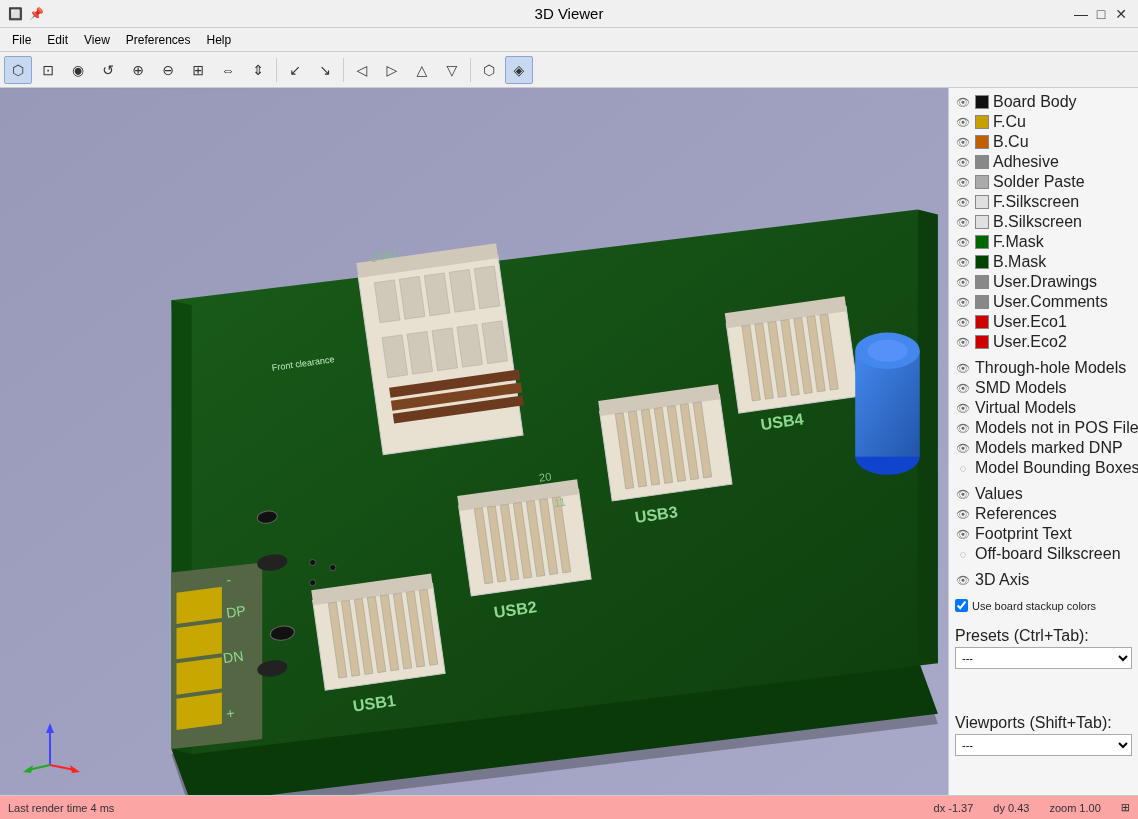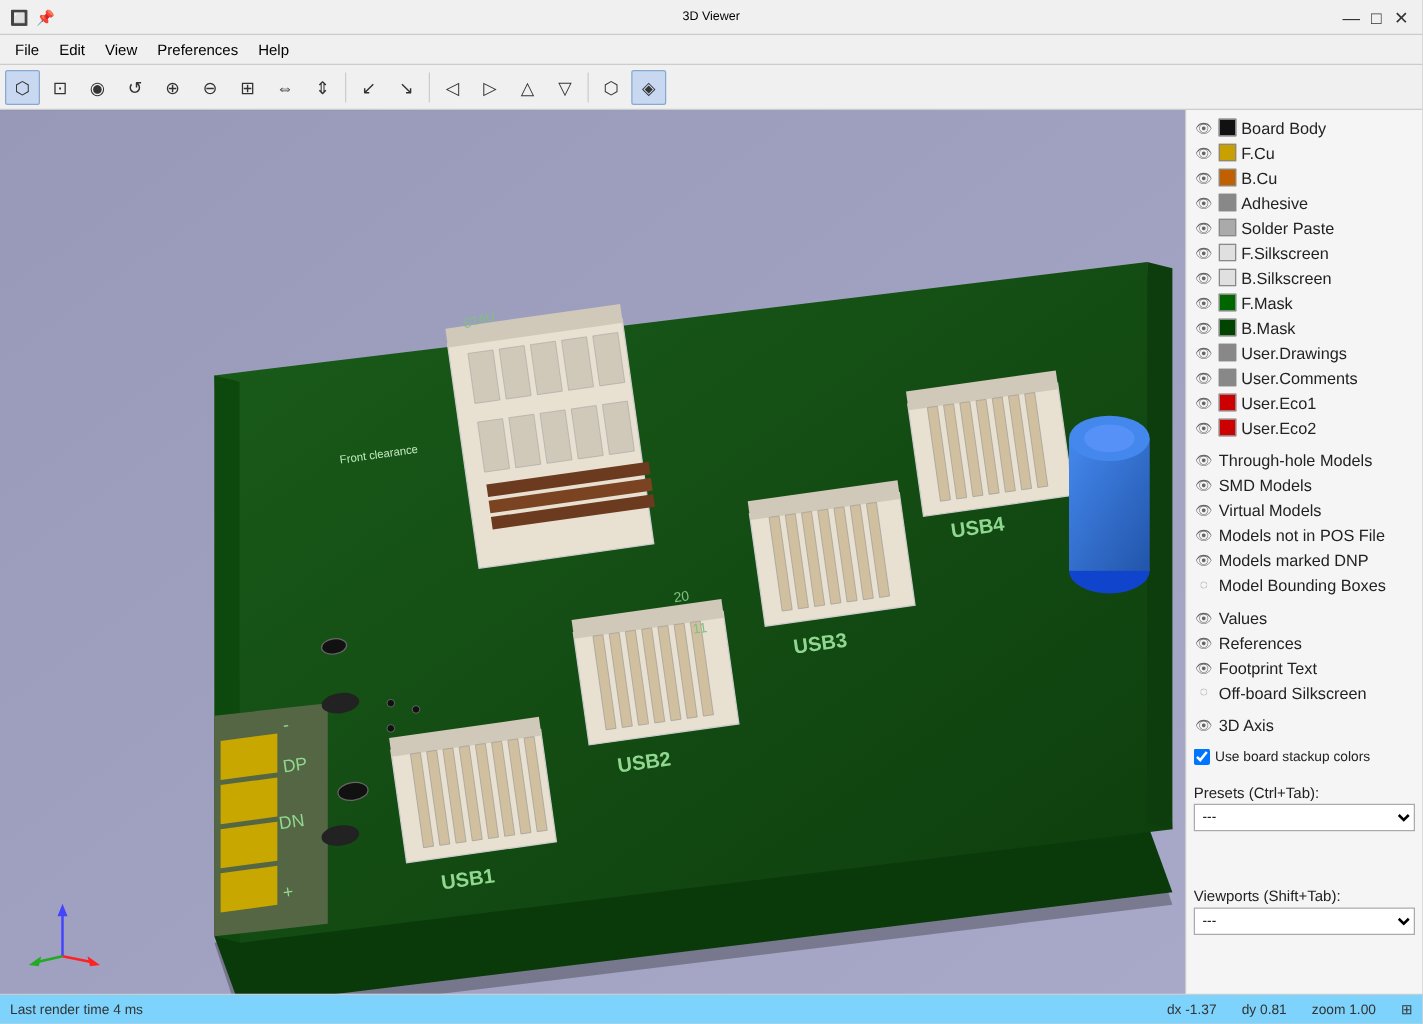--- a/index.html
+++ b/index.html
@@ -10,21 +10,21 @@
       background: #f0f0f0;
       height: 28px;
       display: flex;
       align-items: center;
       justify-content: space-between;
       padding: 0 8px;
       border-bottom: 1px solid #ccc;
       user-select: none;
     }
     #titlebar-left { display: flex; align-items: center; gap: 6px; }
-    #titlebar-title { flex: 1; text-align: left; font-size: 10px; color: #000; position: absolute; left: 50%; transform: translateX(-50%); }
+    #titlebar-title { flex: 1; text-align: left; font-size: 15px; color: #000; position: absolute; left: 50%; transform: translateX(-50%); }
     #titlebar-controls { display: flex; gap: 2px; }
     #titlebar-controls span {
       width: 18px; height: 18px; display: inline-flex; align-items: center; justify-content: center;
       cursor: pointer; font-size: 14px; color: #333;
     }
     
     
     #menubar {
       background: #f0f0f0;
       height: 24px;
@@ -124,32 +124,32 @@
     .eye-icon {
       width: 16px; height: 16px;
       display: inline-flex; align-items: center; justify-content: center;
       flex-shrink: 0;
       cursor: pointer;
       color: #666;
       font-size: 10px;
     }
     
     .item-label {
-      font-size: 13px;
+      font-size: 16px;
       color: #222;
       white-space: nowrap;
     }
     
     .panel-spacer { height: 6px; }
     
     
     #presets-section {
       padding: 6px 6px;
     }
-    .preset-label { font-size: 12px; margin-bottom: 2px; color: #222; }
+    .preset-label { font-size: 16px; margin-bottom: 2px; color: #222; }
     .preset-select {
       width: 100%;
       height: 22px;
       font-size: 11px;
       background: #fff;
       border: 1px solid #aaa;
       padding: 0 2px;
     }
     
     .checkbox-row {
@@ -157,21 +157,21 @@
       align-items: center;
       padding: 3px 6px;
       gap: 4px;
     }
     .checkbox-row input[type=checkbox] { width: 13px; height: 13px; }
     .checkbox-row label { font-size: 11px; color: #222; }
     
     
     #statusbar {
       height: 24px;
-      background: #7dd3fc;
+      background: #fca5a5;
       border-top: 1px solid #ccc;
       display: flex;
       align-items: center;
       padding: 0 8px;
       font-size: 11px;
       color: #333;
       gap: 30px;
     }
     #statusbar-right {
       margin-left: auto;
@@ -552,17 +552,17 @@
         <option>---</option>
       </select>
     </div>
   </div>
 </div>
 
 <div id="statusbar">
   <span>Last render time 4 ms</span>
   <div id="statusbar-right">
     <span>dx -1.37</span>
-    <span>dy 0.81</span>
+    <span>dy 0.43</span>
     <span>zoom 1.00</span>
     <span>⊞</span>
   </div>
 </div>
 
 </body></html>

